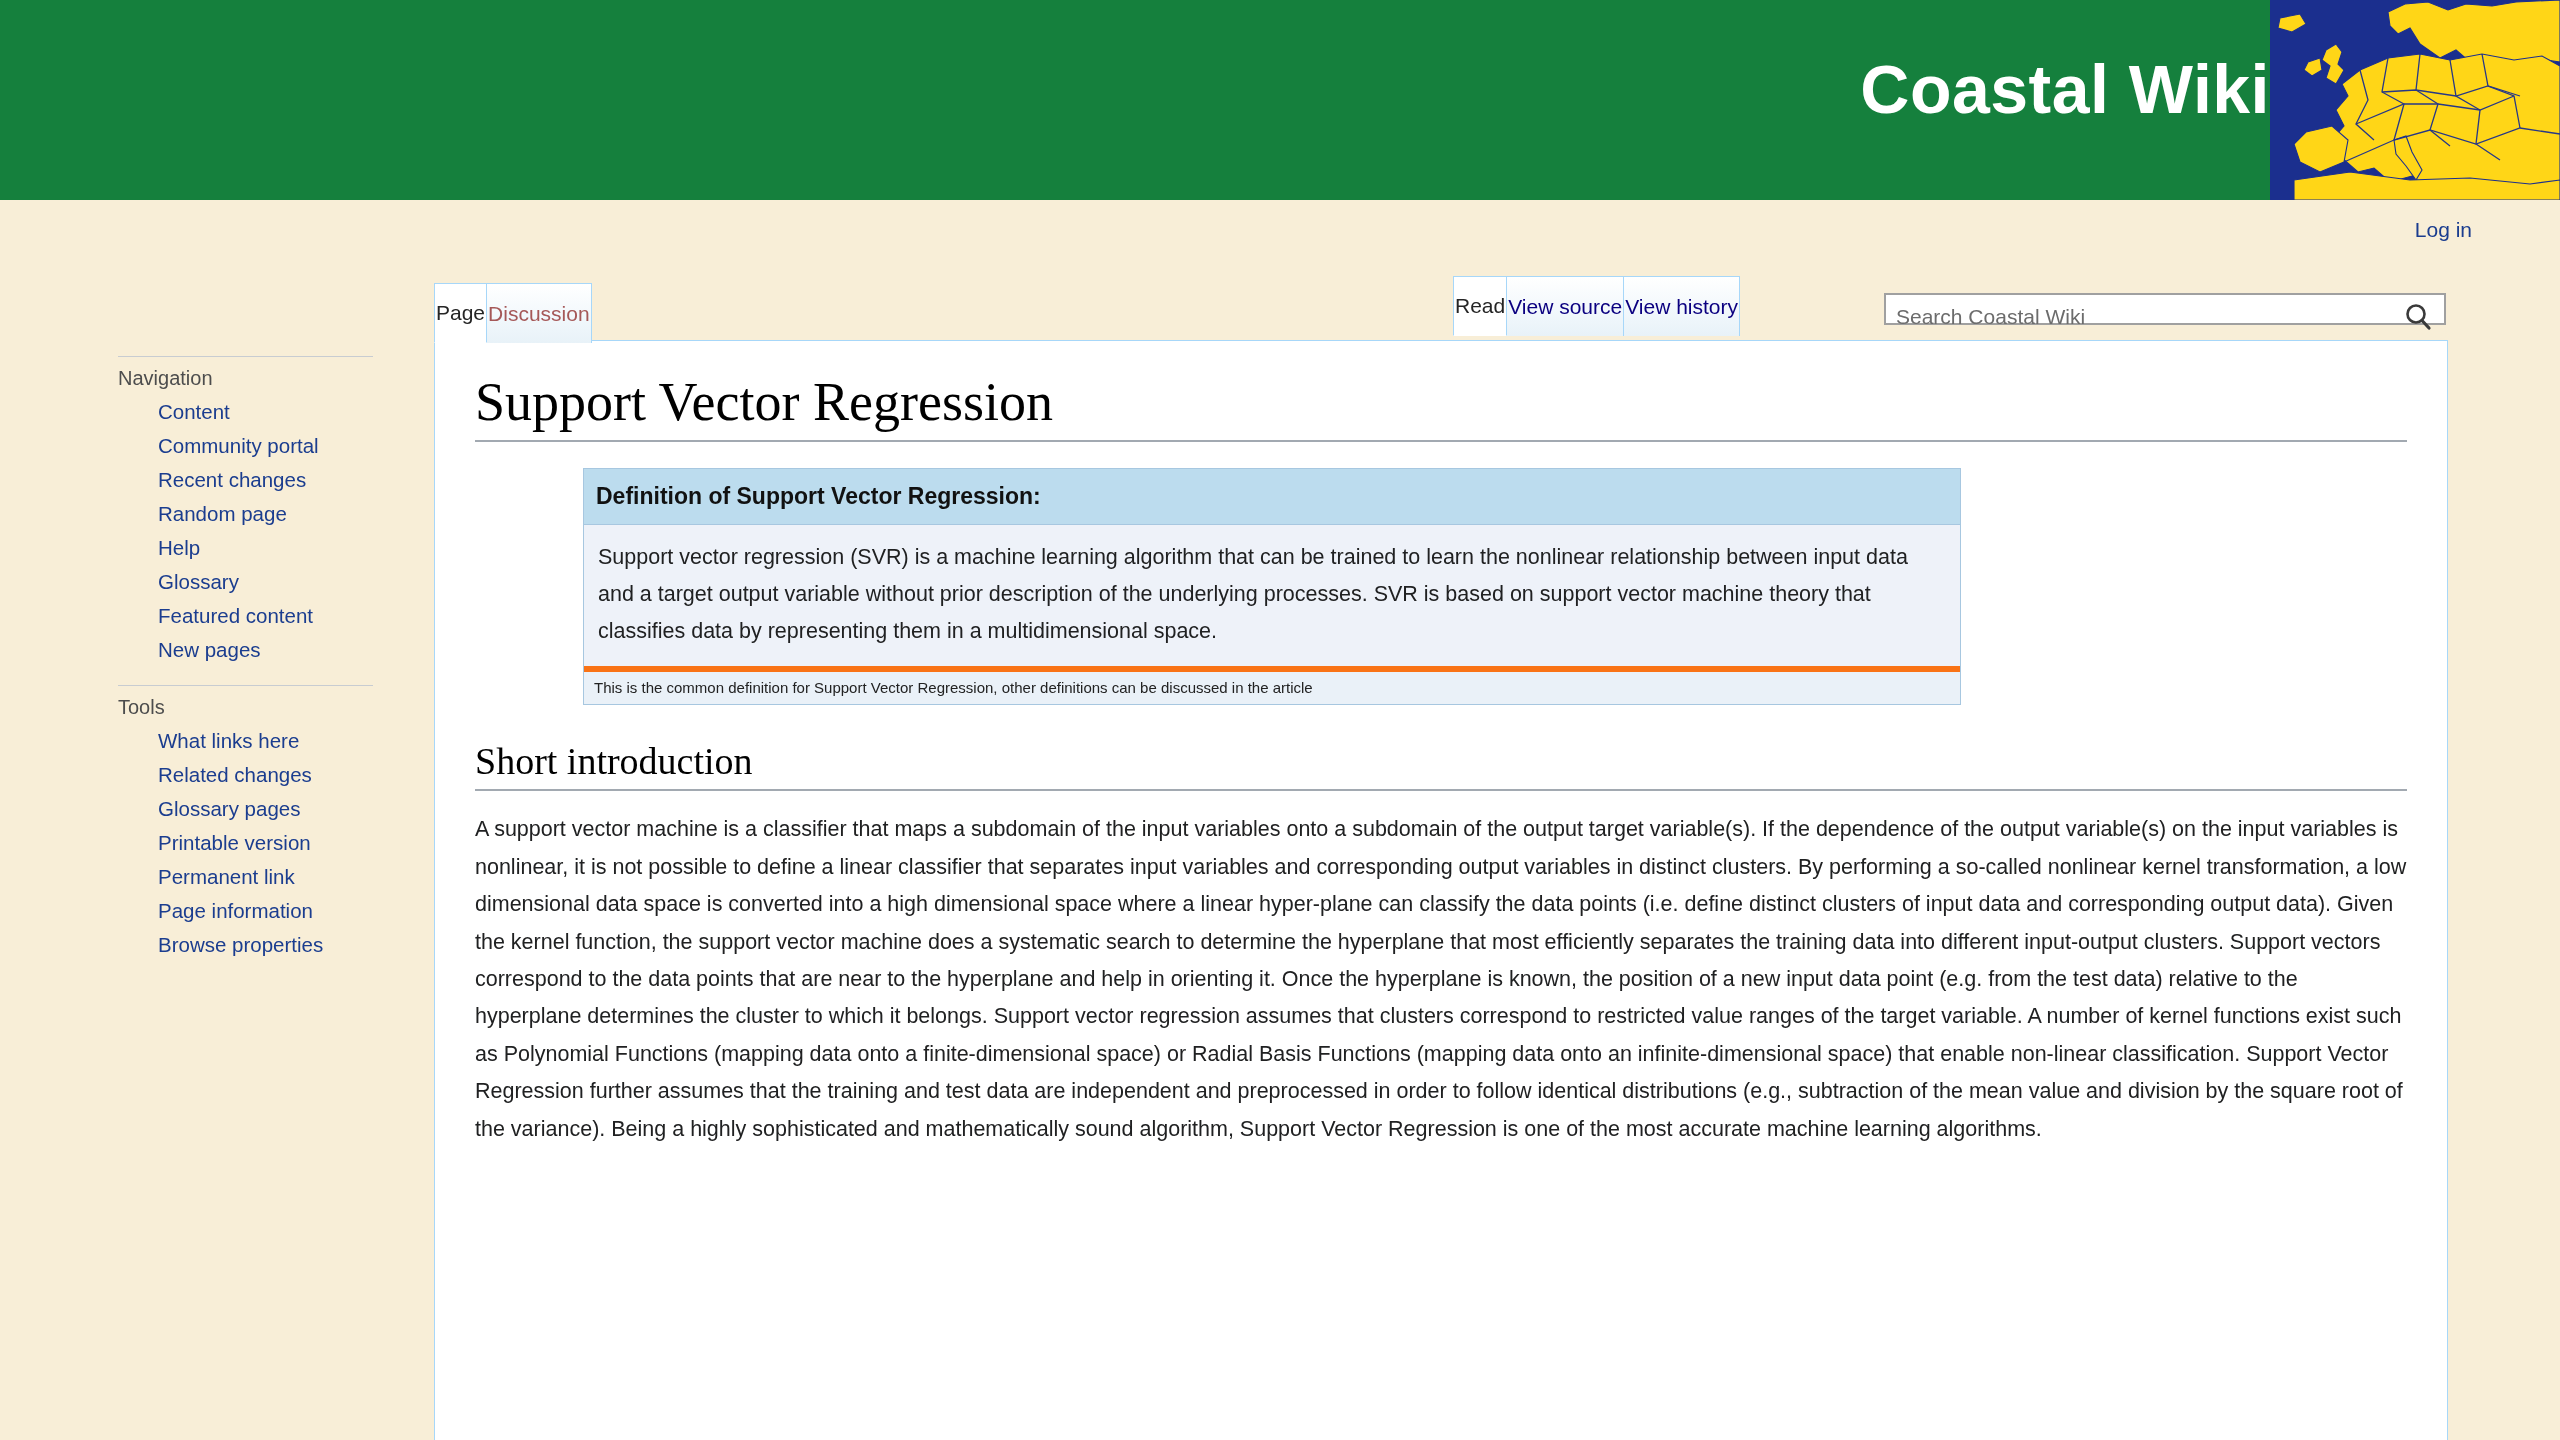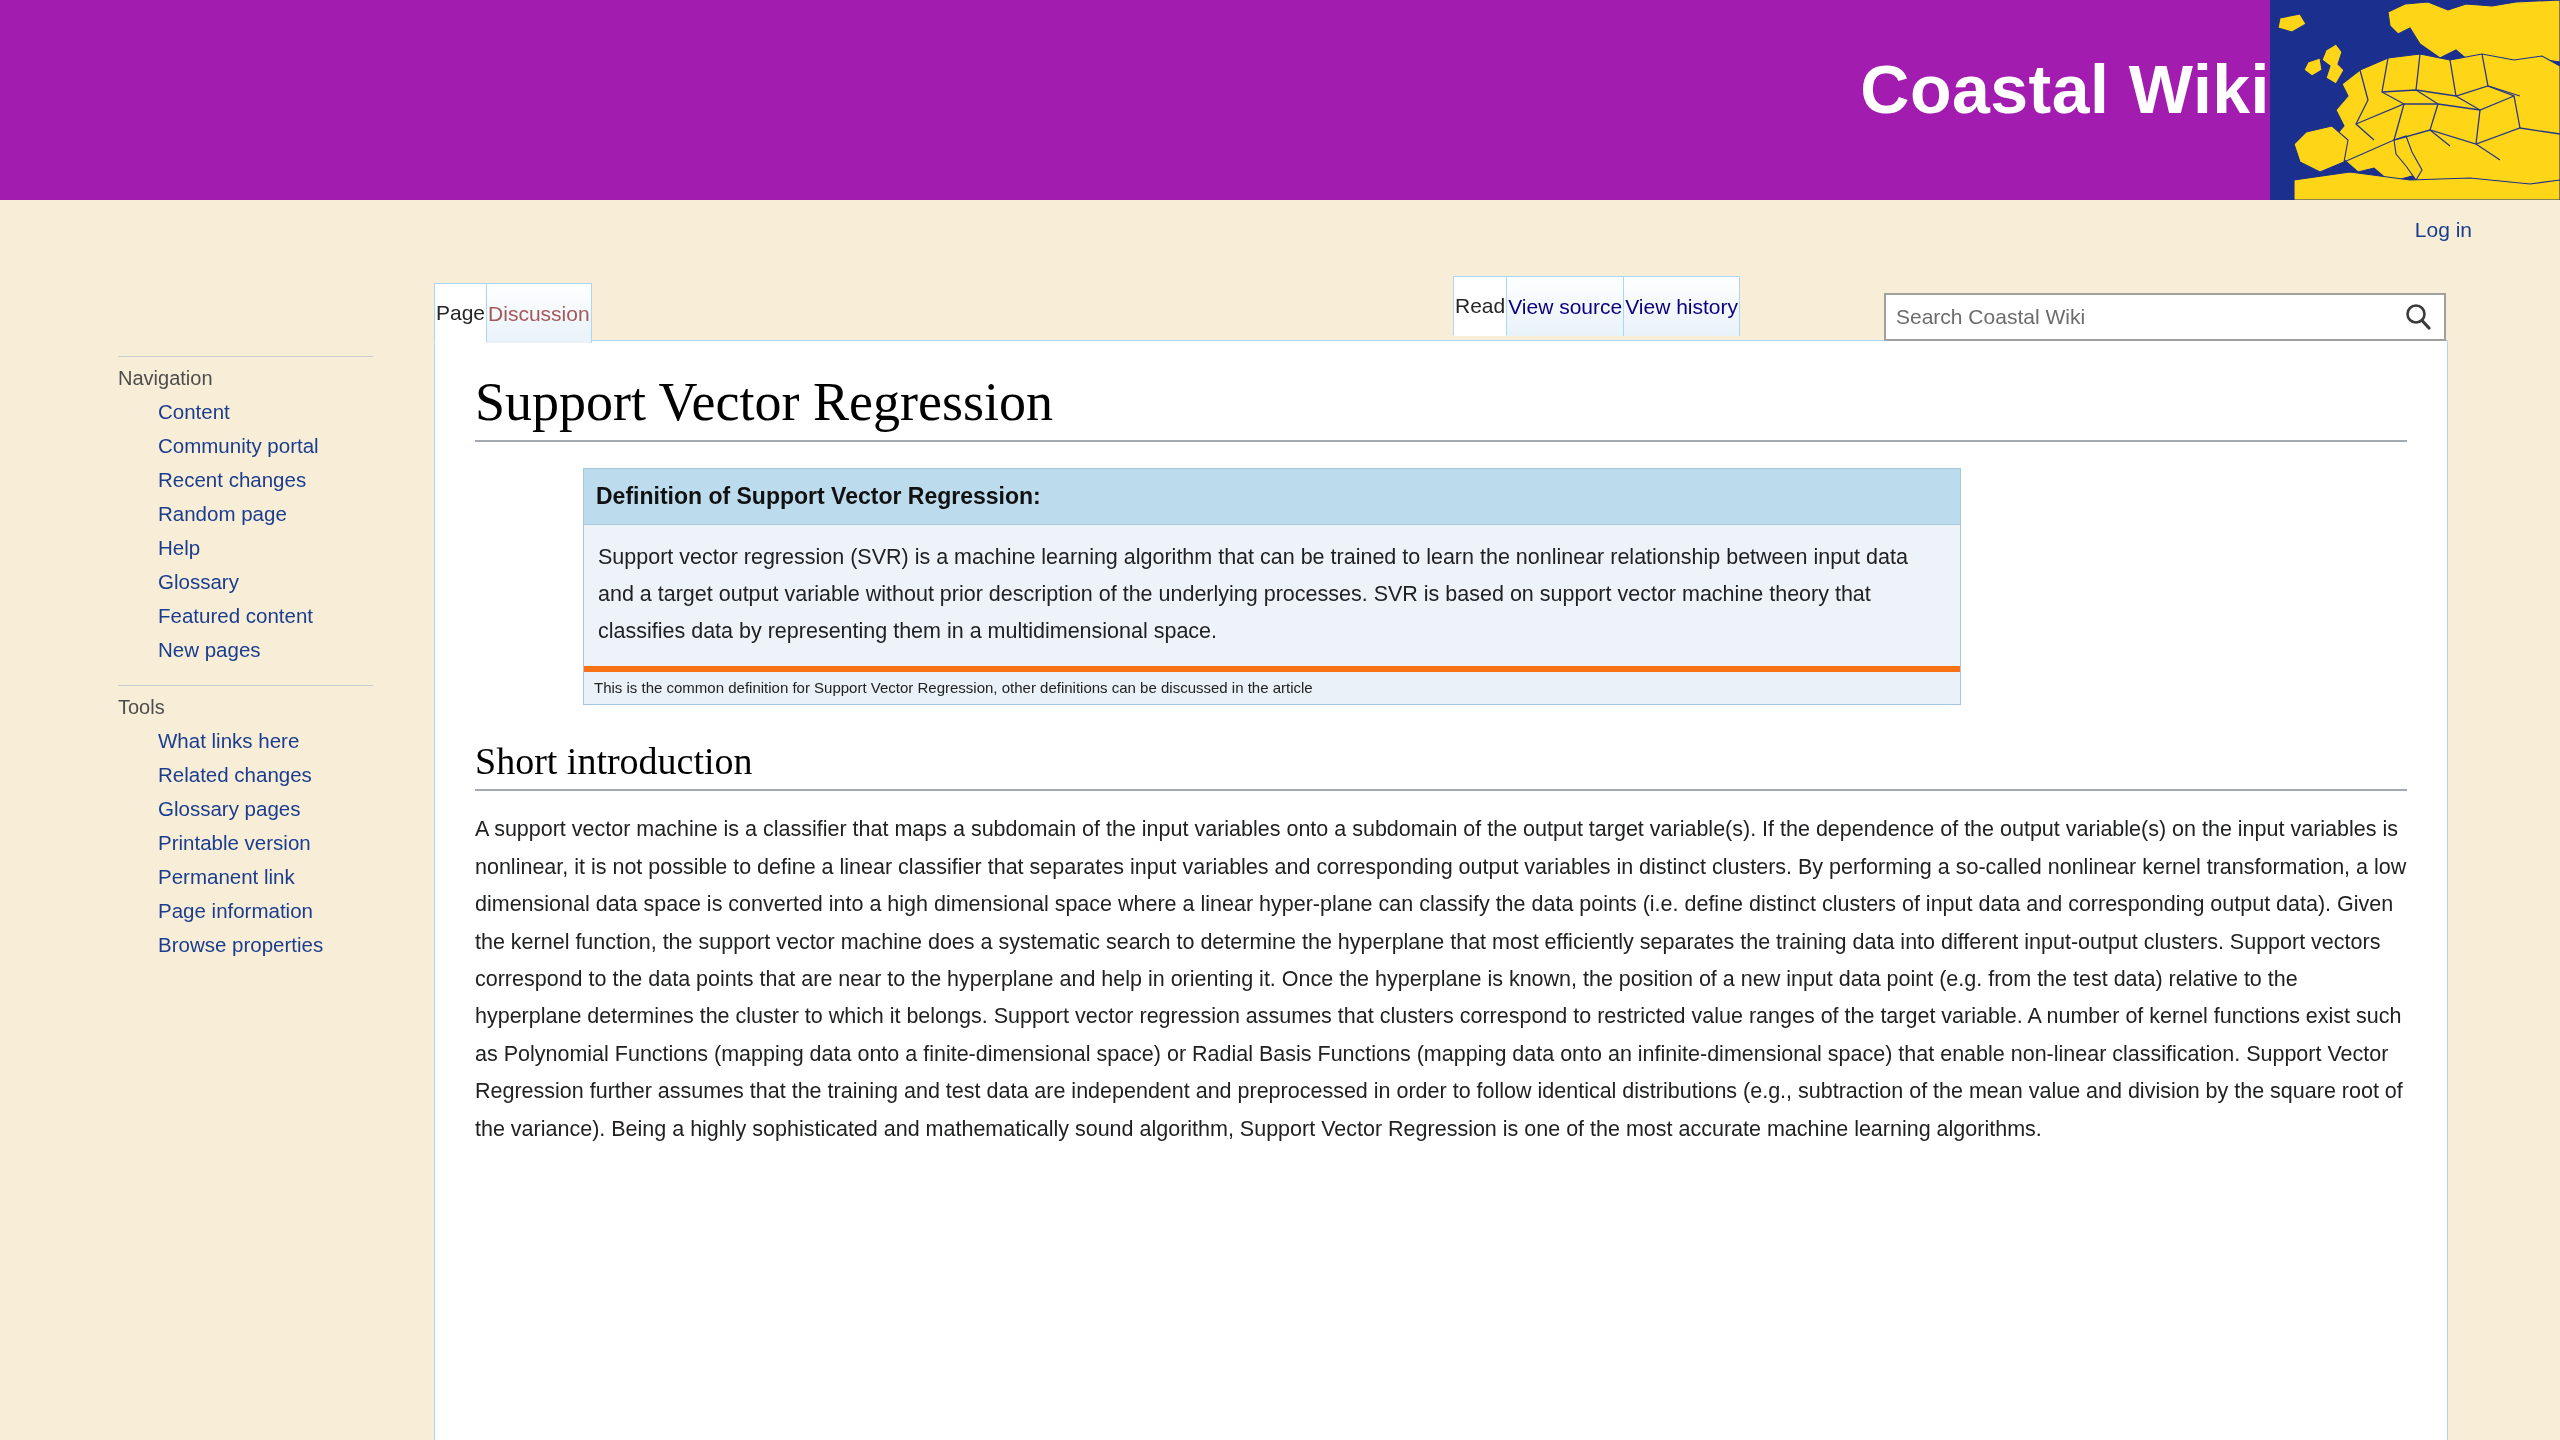--- a/index.html
+++ b/index.html
@@ -15,21 +15,21 @@
     font-family: "Liberation Sans", sans-serif;
     font-size: 21px;
     color: #252525;
   }
 
   
   #banner {
     position: relative;
     width: 2560px;
     height: 200px;
-    background: #a21caf;
+    background: #15803d;
     overflow: hidden;
   }
   #banner-title {
     position: absolute;
     right: 290px;
     top: 50px;
     color: #ffffff;
     font-size: 68px;
     font-weight: 600;
     letter-spacing: 0.5px;
@@ -108,21 +108,21 @@
   .tab.newlink {
     color: #a55858;
   }
 
   
   #search-wrap {
     position: absolute;
     top: 293px;
     left: 1884px;
     width: 562px;
-    height: 48px;
+    height: 32px;
     box-sizing: border-box;
     border: 2px solid #a0a0a0;
     background: #ffffff;
     z-index: 5;
   }
   #search-input {
     position: absolute;
     left: 0; top: 0;
     width: 505px;
     height: 44px;

